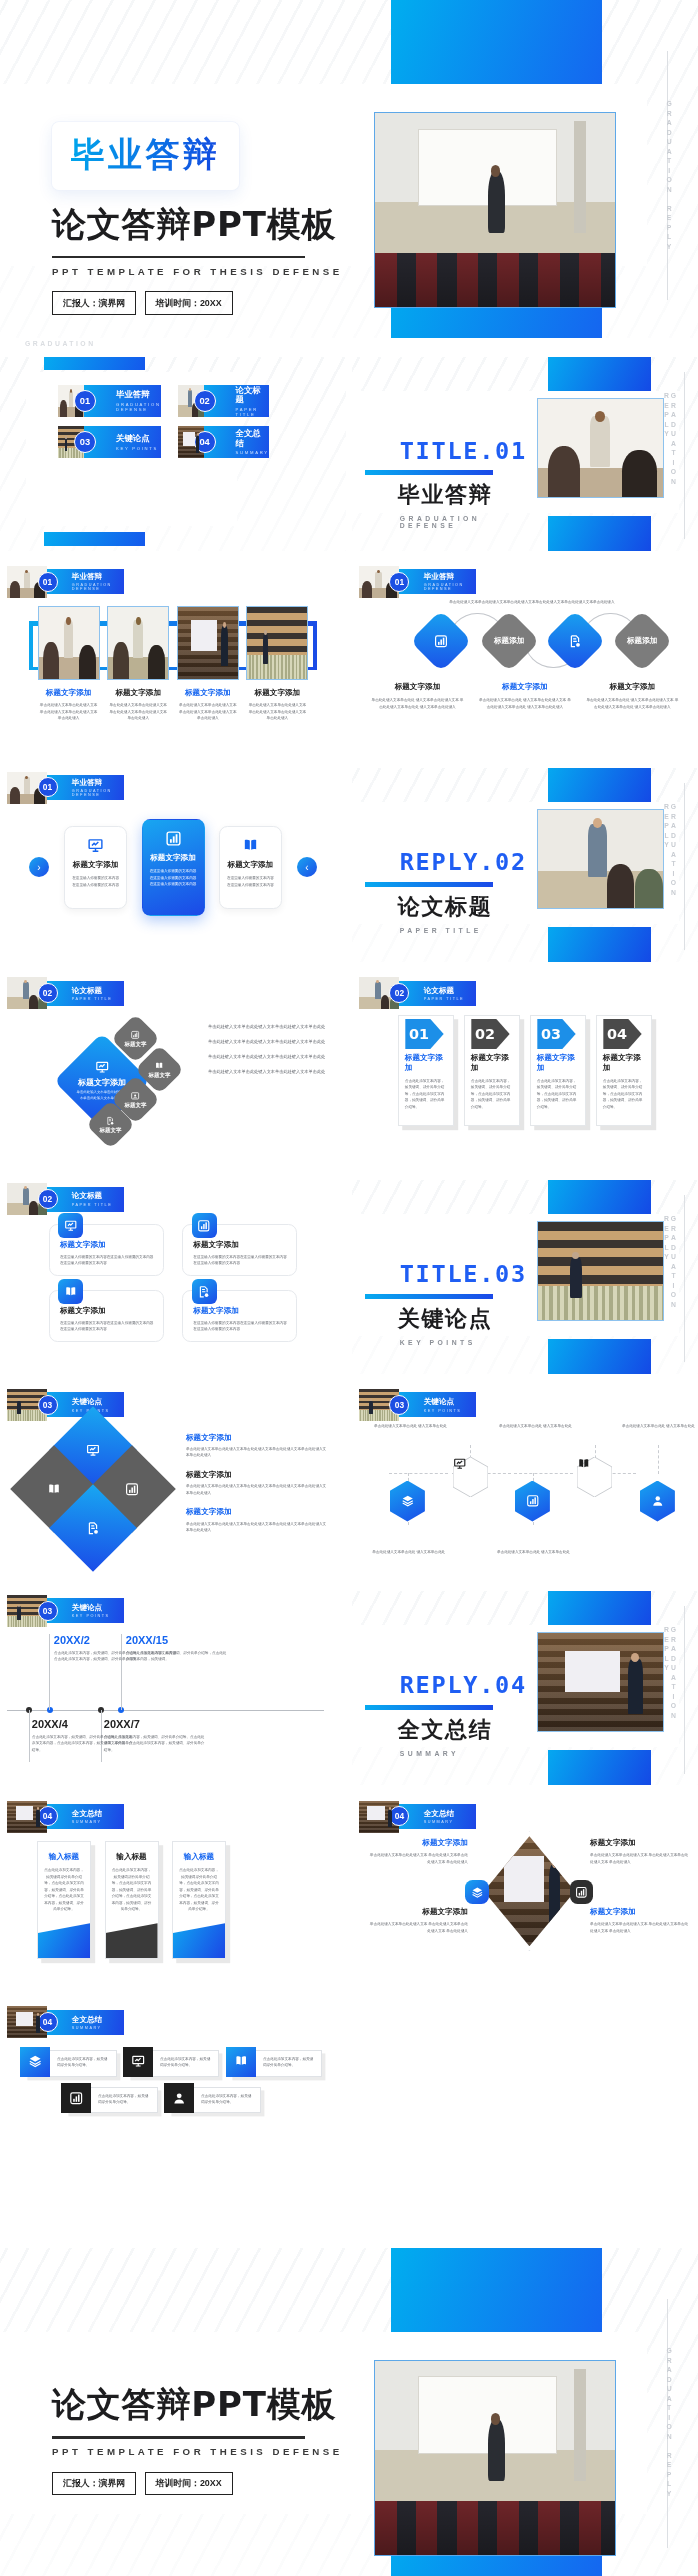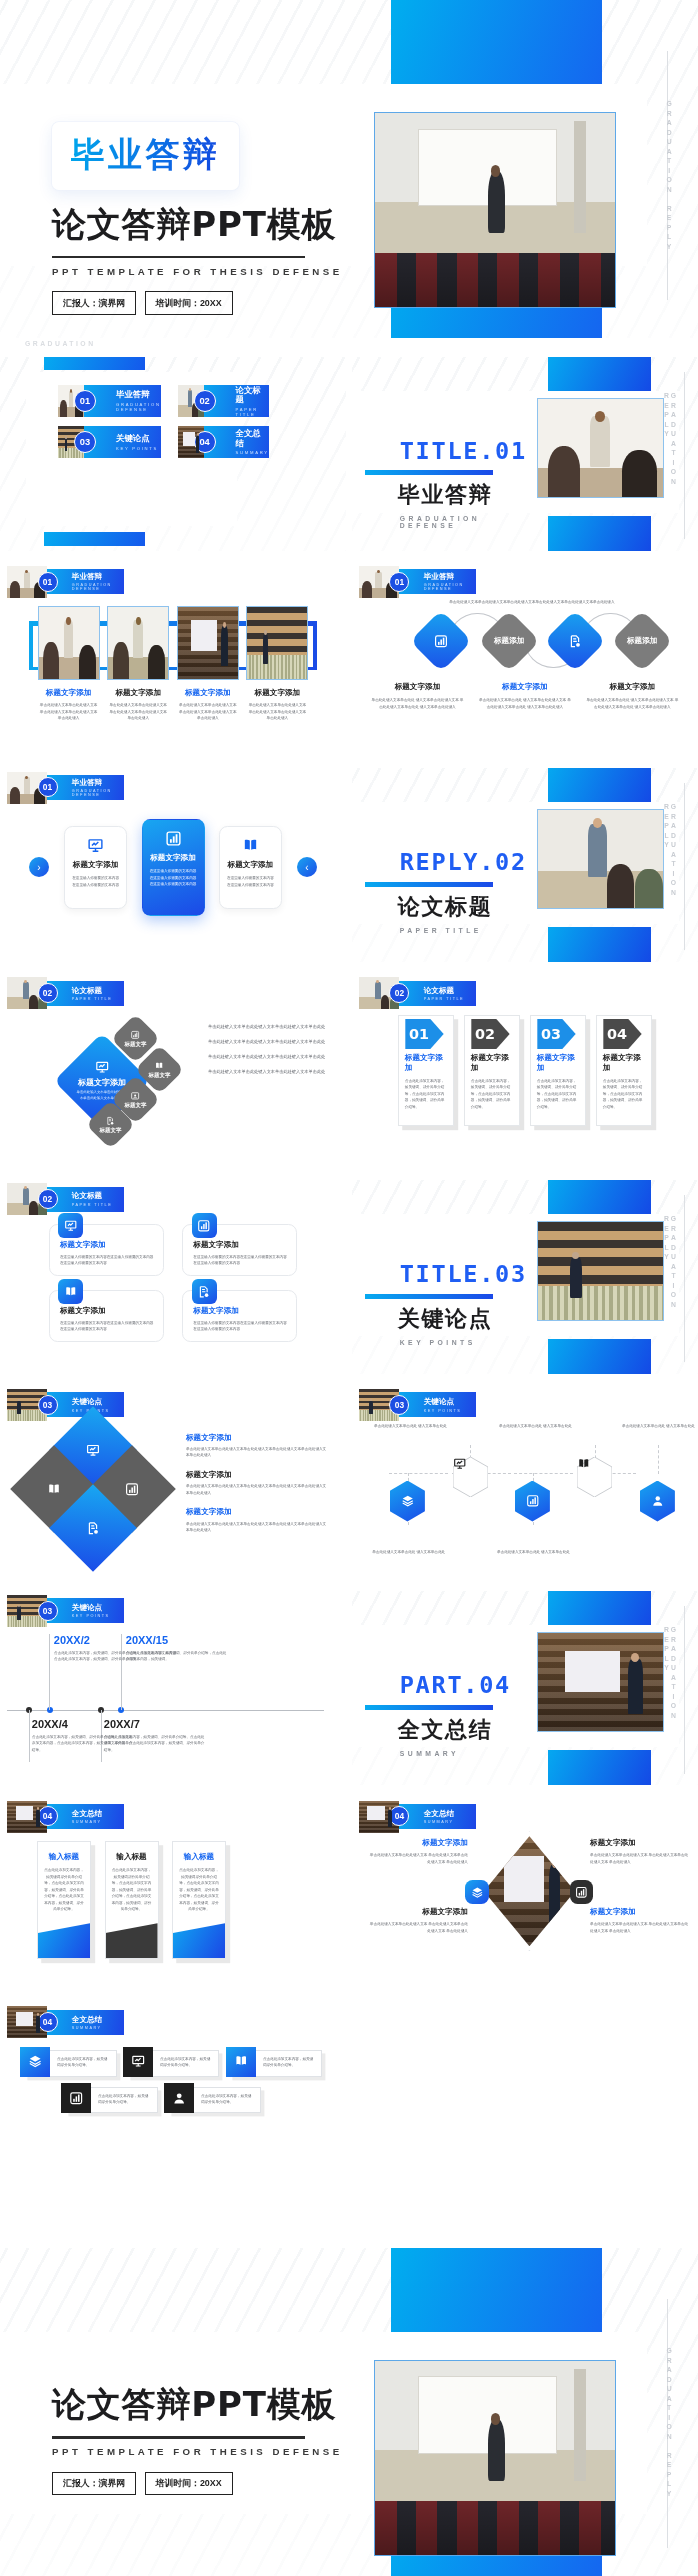--- a/index.html
+++ b/index.html
@@ -1110,21 +1110,21 @@
     <div class="slide half part">
       <div class="bg-arch"></div>
       <div class="blueblock-t"></div>
       <div class="blueblock-b"></div>
       <div class="whitecard"></div>
       <div class="vline"></div>
       <div class="sidebar-vert">
         <span class="vertical-txt">GRADUATION REPLY</span>
       </div>
       <div class="part-left">
-        <div class="part-no">PART.04</div>
+        <div class="part-no">REPLY.04</div>
         <div class="part-bar"></div>
         <div class="part-cn">全文总结</div>
         <div class="part-en">SUMMARY</div>
       </div>
       <div class="part-photo">
         <div class="ph ph-shelf">
             <div class="scr"></div>
             <div class="man"></div>
             <div class="manh"></div>
           </div>

